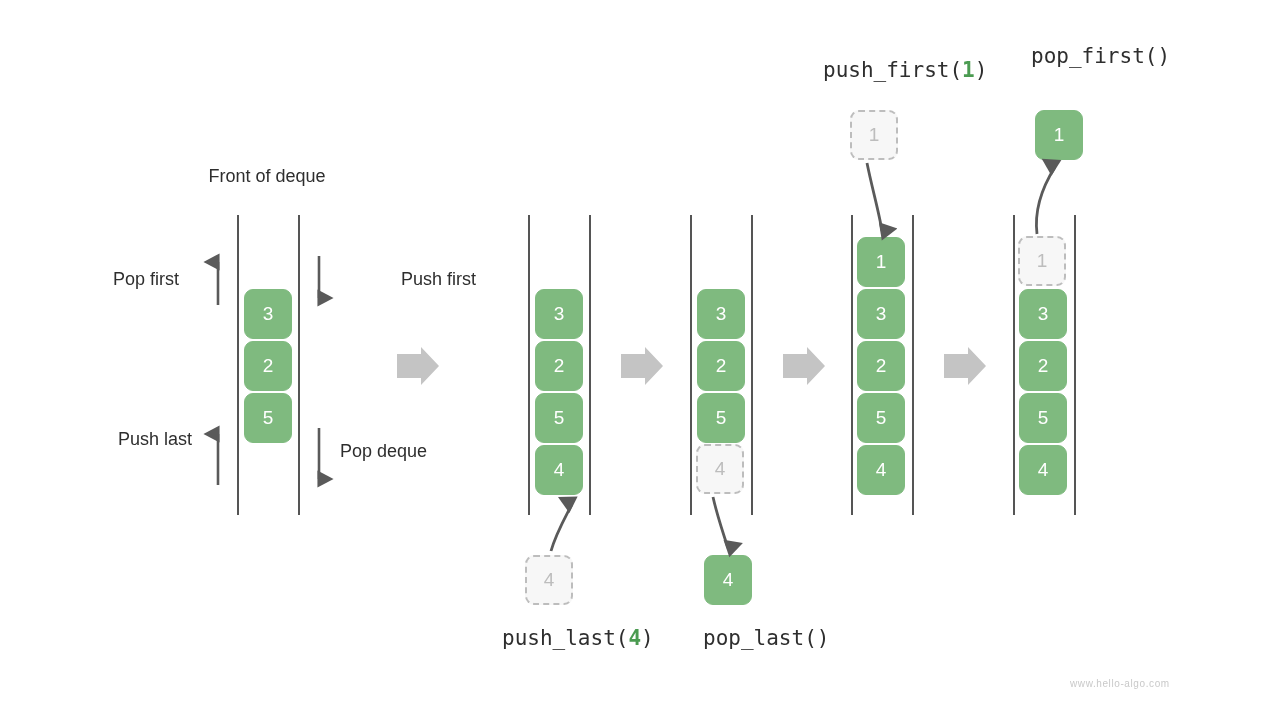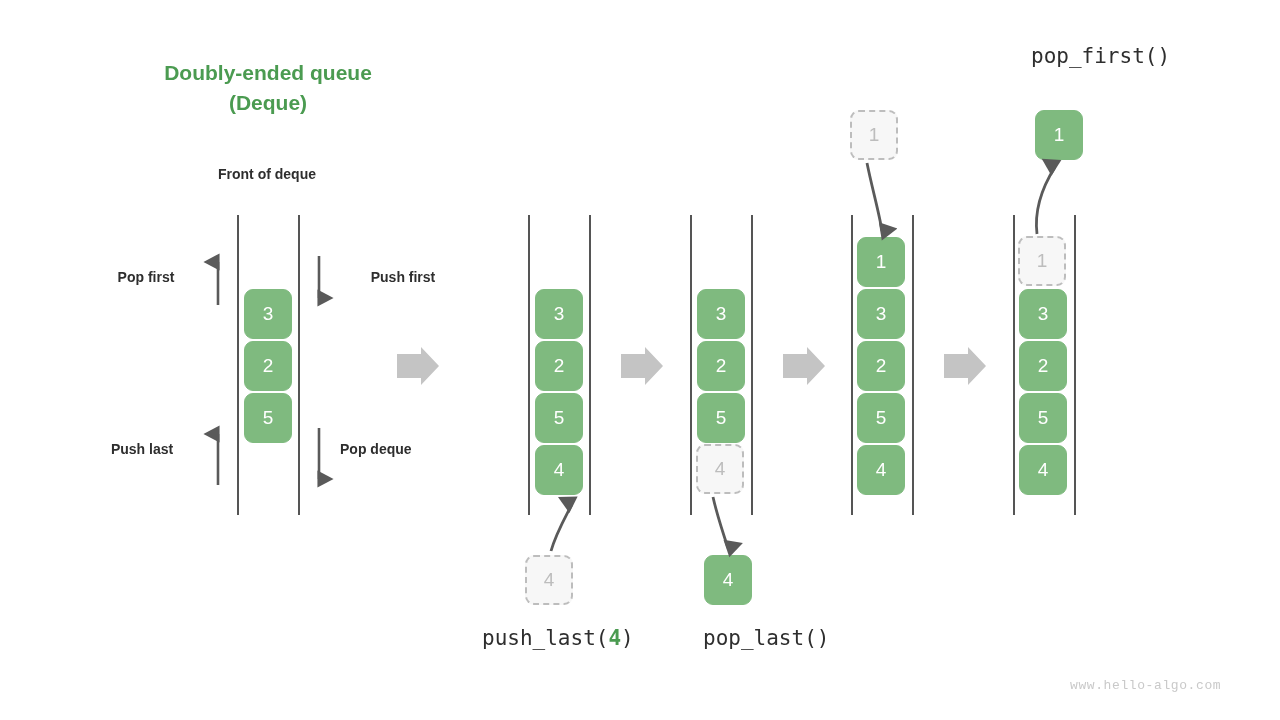--- a/index.html
+++ b/index.html
@@ -26,41 +26,41 @@
     text-align: center;
     font-weight: bold;
     font-size: 21px;
     color: #4b9b51;
     line-height: 1.45;
     white-space: nowrap;
   }
   .caption {
     position: absolute;
     text-align: center;
-    font-weight: bold;
-    font-size: 14px;
+    font-weight: normal;
+    font-size: 18px;
     color: #2e2e2e;
     white-space: nowrap;
   }
   .op-label {
     position: absolute;
     font-family: "DejaVu Sans Mono", "Liberation Mono", monospace;
     font-size: 21px;
     color: #2e2e2e;
     white-space: nowrap;
     letter-spacing: 0px;
   }
   .op-label .arg {
     color: #4b9b51;
     font-weight: bold;
   }
   .watermark {
     position: absolute;
-    font-family: Liberation Mono, monospace;
-    font-size: 13px;
+    font-family: Liberation Sans, sans-serif;
+    font-size: 10px;
     color: #c9c9c9;
     white-space: nowrap;
     letter-spacing: .6px;
   }
 
   
   .rail {
     position: absolute;
     width: 2px;
     background: #555555;
@@ -98,40 +98,39 @@
     width: 1280px;
     height: 720px;
     pointer-events: none;
   }
 </style>
 </head>
 <body>
 
 <div id="stage">
 
-  <div class="title" style="left:148px; top:58px; width:240px;">
-    <div>Doubly-ended queue</div>
-    <div>(Deque)</div>
+
+  <div class="caption" style="left:167px; top:166px; width:200px;">Front of deque</div>
+
+
+  <div class="caption" style="left:100px; top:269px; width:92px; ">Pop first</div>
+
+  <div class="caption" style="left:356px; top:269px; width:120px; text-align:right;">Push first</div>
+
+  <div class="caption" style="left:92px; top:429px; width:100px; text-align:right;">Push last</div>
+
+  <div class="caption" style="left:340px; top:441px; width:120px; text-align:left;">Pop deque</div>
+
+  <div class="op-label" style="left:823px; top:58px;">
+    <span>push_first(</span><span class="arg">1</span><span>)</span>
   </div>
 
-  <div class="caption" style="left:167px; top:166px; width:200px;">Front of deque</div>
-
-
-  <div class="caption" style="left:100px; top:269px; width:92px; ">Pop first</div>
-
-  <div class="caption" style="left:343px; top:269px; width:120px; text-align:center;">Push first</div>
-
-  <div class="caption" style="left:92px; top:441px; width:100px; text-align:center;">Push last</div>
-
-  <div class="caption" style="left:340px; top:441px; width:120px; text-align:left;">Pop deque</div>
-
-
   <div class="op-label" style="left:1031px; top:44px;">pop_first()</div>
 
-  <div class="op-label" style="left:482px; top:626px;">
+  <div class="op-label" style="left:502px; top:626px;">
     <span>push_last(</span><span class="arg">4</span><span>)</span>
   </div>
 
   <div class="op-label" style="left:703px; top:626px;">pop_last()</div>
 
   <div class="rail" style="left:237px; top:215px; height:300px;"></div>
   <div class="rail" style="left:298px; top:215px; height:300px;"></div>
 
   <div class="rail" style="left:528px; top:215px; height:300px;"></div>
   <div class="rail" style="left:589px; top:215px; height:300px;"></div>

